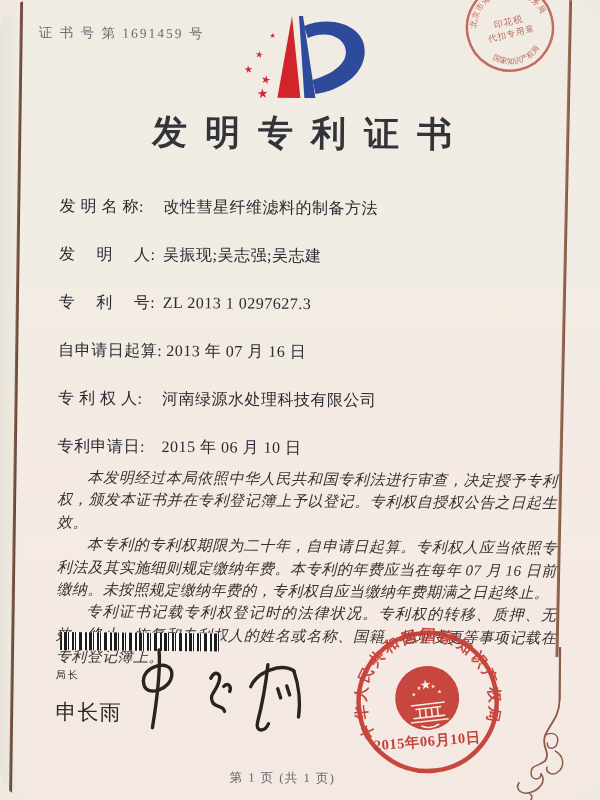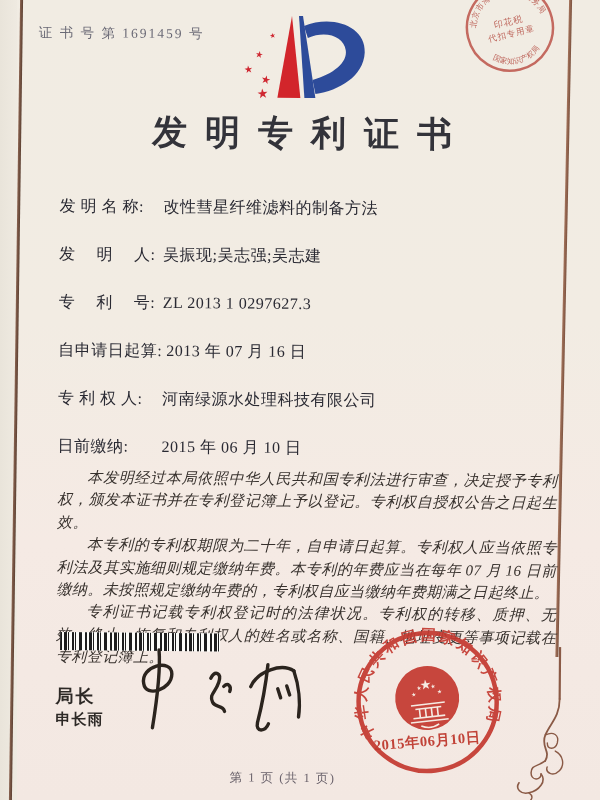--- a/index.html
+++ b/index.html
@@ -1,18 +1,18 @@
 <!DOCTYPE html>
 <html><head>
 <meta charset="utf-8">
 <style>
   html,body{margin:0;padding:0;background:#efe9df;}
   .page{position:relative;width:600px;height:800px;overflow:hidden;
         font-family:"Liberation Serif", serif;
-        background:linear-gradient(180deg,#f1ece3 0%,#f2ece3 40%,#f5eae4 68%,#f3e8e2 100%);}
+        background:linear-gradient(180deg,#f1ece3 0%,#f2ece3 40%,#f5eae4 68%,#f3e8e2 100%);border-radius:32px;}
   .tilt{position:absolute;inset:0;transform:rotate(0.45deg);transform-origin:300px 400px;}
 
   .photo-edge-strip{position:absolute;left:0;top:0;width:17px;height:800px;
         background:linear-gradient(90deg,#e9e4da,#efeae1);}
   .border-line-left{position:absolute;left:17px;top:-5px;width:3px;height:815px;
         background:linear-gradient(90deg,#8a6350,#5c4032);transform:rotate(0.35deg);transform-origin:top left;}
   .border-line-right{position:absolute;left:566px;top:-5px;width:2.5px;height:660px;
         background:linear-gradient(90deg,#a5745c,#7c523f);transform:rotate(0.75deg);transform-origin:top left;}
 
   .cert-number{position:absolute;left:36px;top:26px;font-size:13.5px;color:#575766;
@@ -37,24 +37,24 @@
 
   .barcode{position:absolute;left:62px;top:634px;width:160px;height:18px;background:#fcfcf9;
         background-image:repeating-linear-gradient(90deg,
           #1d1d1d 0 2px,#fcfcf9 2px 4px,
           #1d1d1d 4px 7px,#fcfcf9 7px 8px,
           #1d1d1d 8px 9px,#fcfcf9 9px 12px,
           #1d1d1d 12px 14px,#fcfcf9 14px 15px,
           #1d1d1d 15px 16px,#fcfcf9 16px 19px,
           #1d1d1d 19px 22px,#fcfcf9 22px 25px);}
 
-  .director-title{position:absolute;left:58px;top:670px;font-size:18px;font-weight:700;
-        color:#2d2926;font-family:"Liberation Sans",sans-serif;letter-spacing:2px;margin-top:16px;}
-  .director-name{position:absolute;left:58px;top:700px;font-size:15px;font-weight:700;
-        color:#2d2926;font-family:"Liberation Sans",sans-serif;letter-spacing:1px;margin-top:12px;}
+  .director-title{position:absolute;left:58px;top:670px;font-size:10px;font-weight:400;
+        color:#2d2926;font-family:"Liberation Sans",sans-serif;letter-spacing:2px;}
+  .director-name{position:absolute;left:58px;top:700px;font-size:21px;font-weight:400;
+        color:#2d2926;font-family:"Liberation Sans",sans-serif;letter-spacing:1px;}
   .signature{position:absolute;left:118px;top:645px;width:200px;height:95px;}
 
   .main-seal{position:absolute;left:345px;top:616px;width:170px;height:170px;
         transform:rotate(-7deg);opacity:.93;}
   .seal-date{position:absolute;left:352px;top:731px;width:156px;text-align:center;
         font-size:14.5px;font-weight:bold;color:#bf3a2f;transform:rotate(-5deg);
         letter-spacing:.5px;opacity:.95;}
 
   .flourish{position:absolute;left:498px;top:645px;width:95px;height:155px;}
 
@@ -118,21 +118,21 @@
     </div>
     <div class="field-row fr3">
       <span class="field-label">自申请日起算:</span>
       <span class="field-value">2013 年 07 月 16 日</span>
     </div>
     <div class="field-row fr4">
       <span class="field-label">专 利 权 人:</span>
       <span class="field-value">河南绿源水处理科技有限公司</span>
     </div>
     <div class="field-row fr5">
-      <span class="field-label">日前缴纳:</span>
+      <span class="field-label">专利申请日:</span>
       <span class="field-value">2015 年 06 月 10 日</span>
     </div>
 
     <div class="body-text">
       <p>本发明经过本局依照中华人民共和国专利法进行审查，决定授予专利权，颁发本证书并在专利登记簿上予以登记。专利权自授权公告之日起生效。</p>
       <p>本专利的专利权期限为二十年，自申请日起算。专利权人应当依照专利法及其实施细则规定缴纳年费。本专利的年费应当在每年 07 月 16 日前缴纳。未按照规定缴纳年费的，专利权自应当缴纳年费期满之日起终止。</p>
       <p>专利证书记载专利权登记时的法律状况。专利权的转移、质押、无效、终止、恢复和专利权人的姓名或名称、国籍、地址变更等事项记载在专利登记簿上。</p>
     </div>
 
     <div class="barcode"></div>

